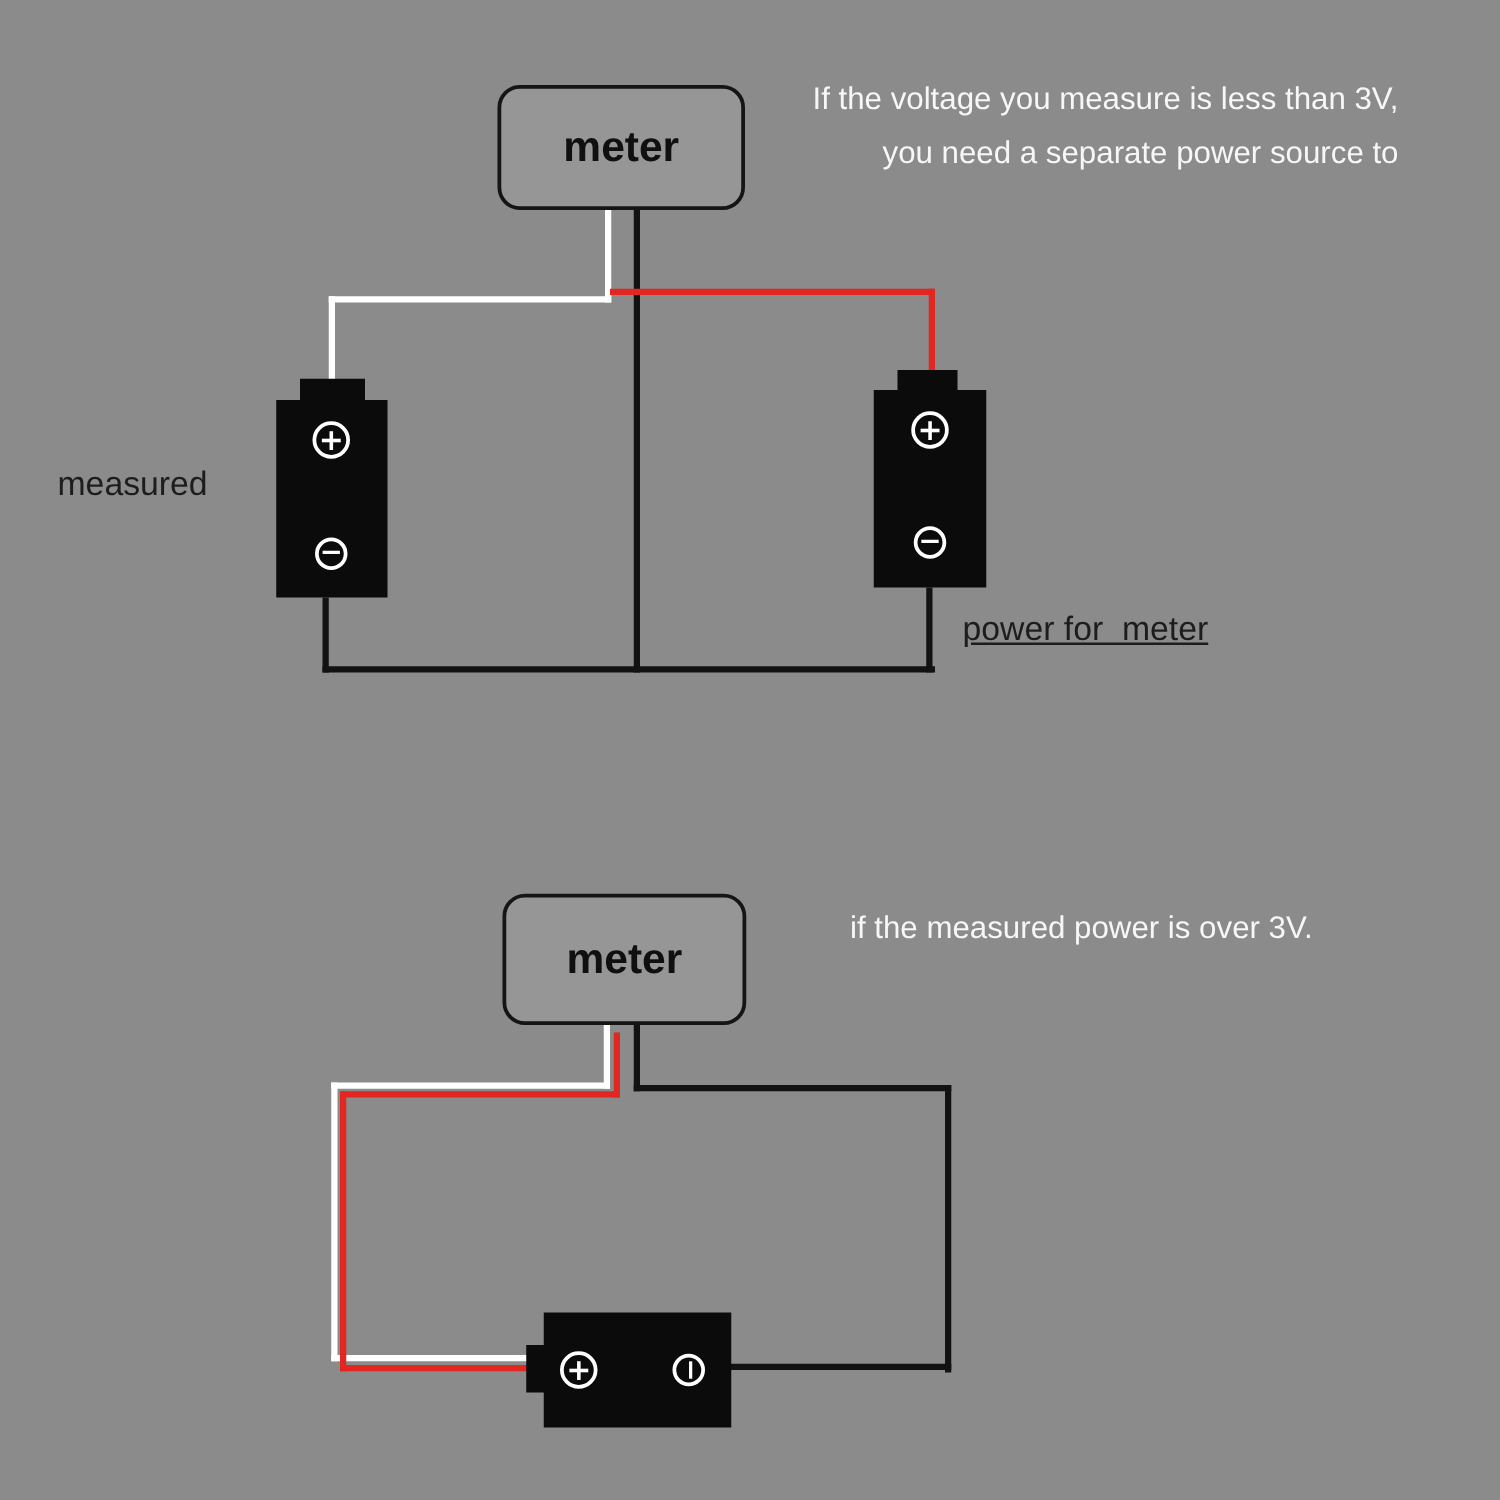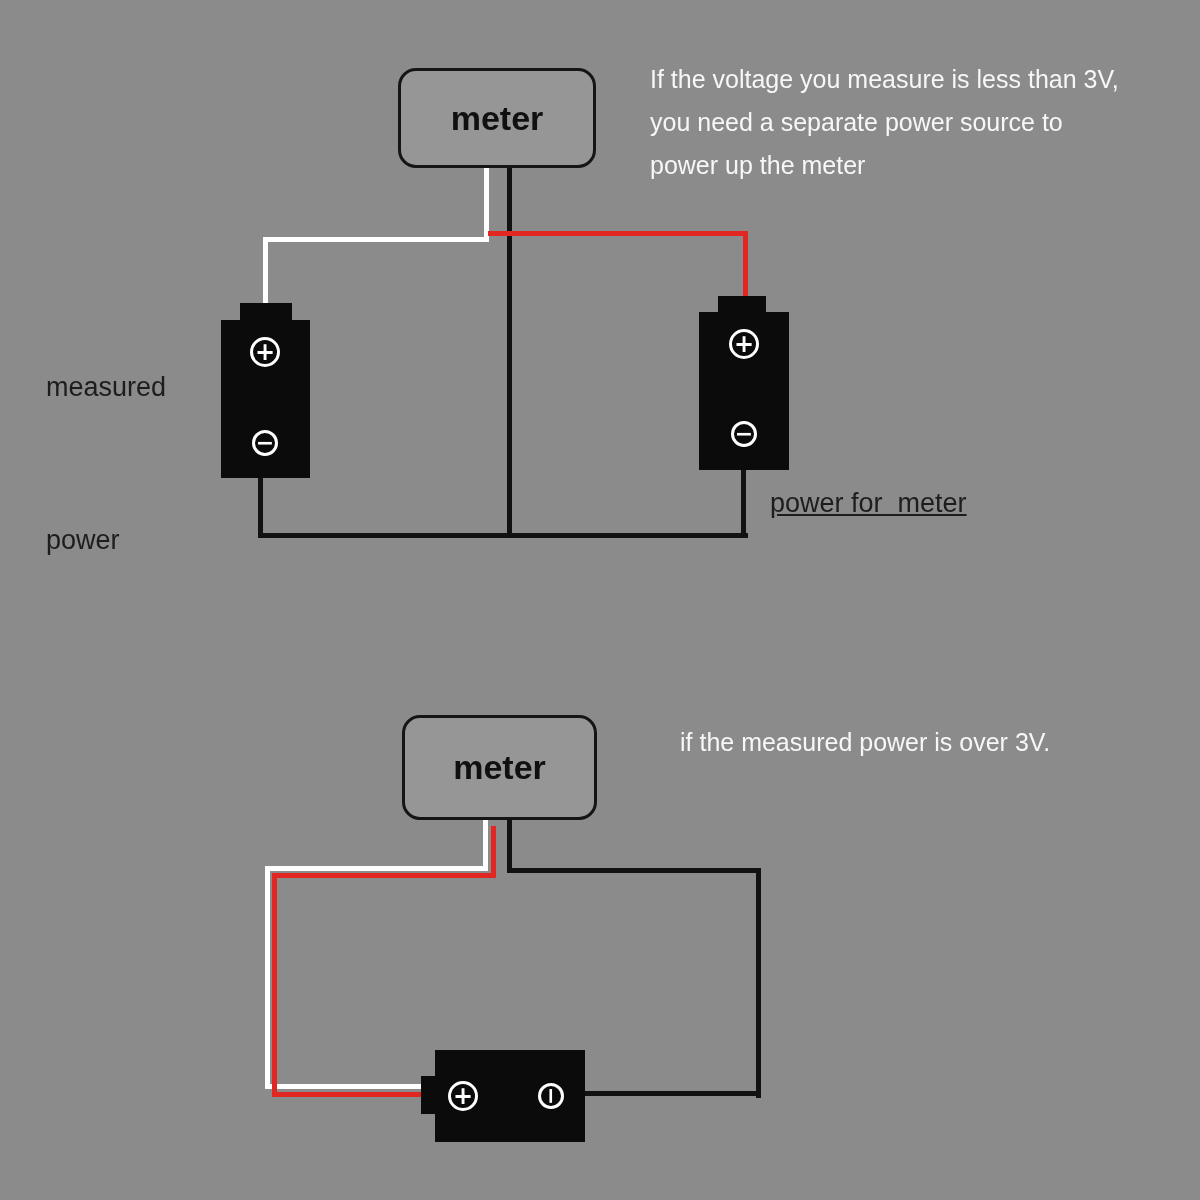--- a/index.html
+++ b/index.html
@@ -4,21 +4,21 @@
 <style>
   * { margin:0; padding:0; box-sizing:border-box; }
   html,body { background:#8b8b8b; }
   body { font-family:"Liberation Sans", sans-serif; }
   .canvas { position:relative; width:1200px; height:1200px; background:#8b8b8b; overflow:hidden; }
 
   .meter { position:absolute; background:#969696; border:3px solid #151515; border-radius:18px;
            display:flex; align-items:center; justify-content:center;
            font-size:34px; font-weight:bold; color:#101010; z-index:4; }
 
-  .note { position:absolute; color:#f7f7f7; font-size:25px; line-height:43px; z-index:2; }
+  .note { position:absolute; color:#f7f7f7; font-size:25px; line-height:43px; z-index:2;text-align:right; }
   .note div { white-space:nowrap; }
   .note.tight { line-height:33px; }
 
   .label-dark { position:absolute; color:#1d1d1d; font-size:27px; line-height:51px; z-index:2; white-space:pre; }
 
   .wire { position:absolute; z-index:1; }
   .wire.w { background:#ffffff; z-index:2; }
   .wire.r { background:#e22622; z-index:3; }
   .wire.k { background:#121212; }
 
@@ -39,26 +39,24 @@
 
   <section>
 
     <div class="meter" style="left:398px; top:68px; width:198px; height:100px;">
       <span>meter</span>
     </div>
 
     <div class="note" style="left:650px; top:58px;">
       <div>If the voltage you measure is less than 3V,</div>
       <div>you need a separate power source to</div>
-      <div>power up the meter</div>
     </div>
 
     <div class="label-dark" style="left:46px; top:260px;">
       <div>measured</div>
-      <div>power</div>
     </div>
 
     <div class="label-dark" style="left:770px; top:478px;text-decoration:underline;">power for  meter</div>
 
     <div class="wire w" style="left:484px; top:166px; width:5px; height:76px;"></div>
     <div class="wire w" style="left:263px; top:237px; width:226px; height:5px;"></div>
     <div class="wire w" style="left:263px; top:237px; width:5px; height:68px;"></div>
 
     <div class="wire r" style="left:488px; top:231px; width:260px; height:5px;"></div>
     <div class="wire r" style="left:743px; top:231px; width:5px; height:68px;"></div>

